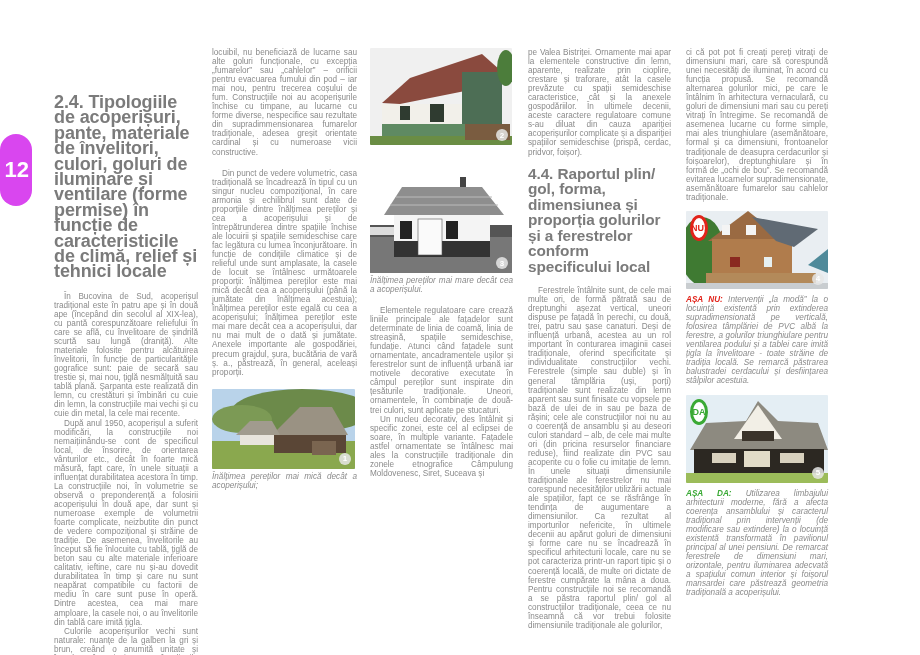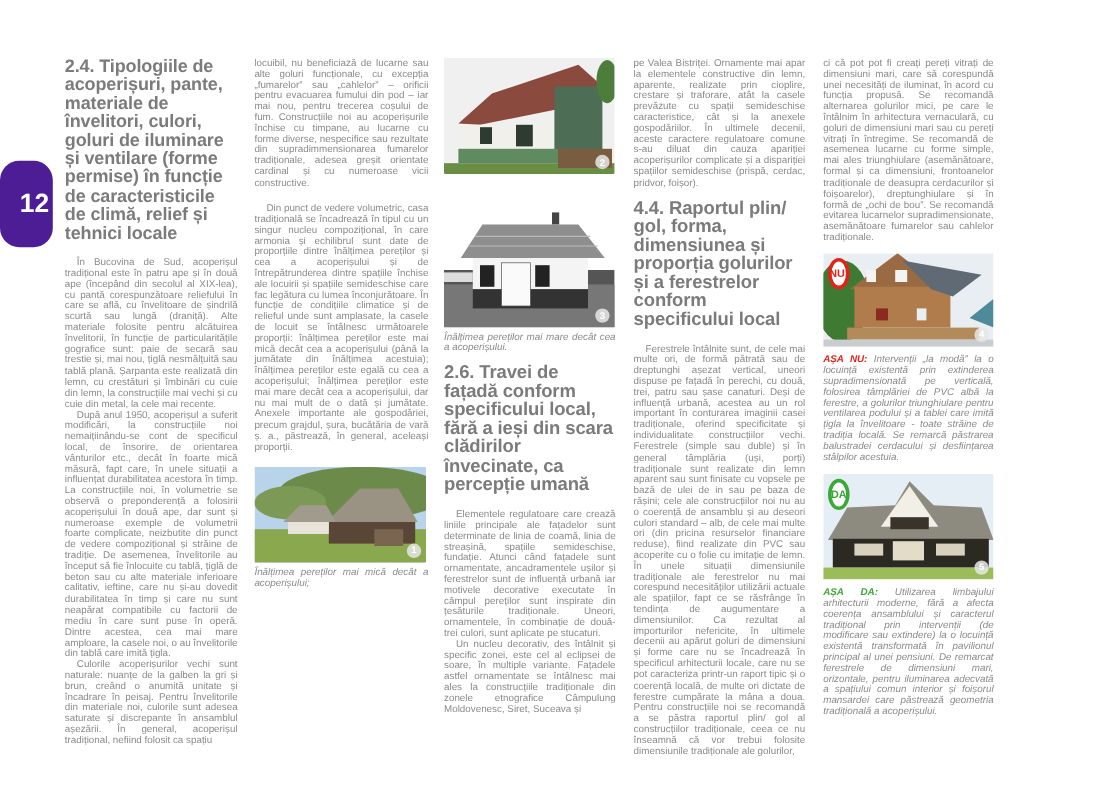--- a/index.html
+++ b/index.html
@@ -1,18 +1,18 @@
 <!DOCTYPE html>
 <html><head>
 <meta charset="utf-8">
 <style>
   html, body { margin:0; padding:0; }
   body { width:920px; height:655px; background:#ffffff; position:relative; overflow:hidden;
          font-family:"Liberation Sans", sans-serif; color:#7d7d7d; }
-  .page-num { position:absolute; left:0; top:134px; width:44px; height:72px; background:#4c1d95;
+  .page-num { position:absolute; left:0; top:134px; width:32px; height:72px; background:#d946ef;
               color:#fff; font-weight:bold; font-size:22px; display:flex; align-items:center; justify-content:flex-end; padding-right:3px; box-sizing:border-box;border-radius:16px; }
   .col { position:absolute; top:48px; width:142px; }
   .h { font-weight:bold; color:#7b7b7b; font-size:15.4px; line-height:15.5px; margin:0 0 8px 0; letter-spacing:-0.1px; }
   .p { font-size:8.2px; line-height:9.05px; text-align:justify; margin:0; color:#8a8a8a; text-indent:10px; }
   .p.noindent { text-indent:0; }
   .cap { font-size:8.2px; line-height:9px; font-style:italic; color:#8a8a8a; margin:3px 0 0 0; text-align:justify; }
   .photo { position:relative; width:142px; border-radius:1px; overflow:hidden; }
   .num-badge { position:absolute; right:4px; bottom:4px; width:12px; height:12px; border-radius:50%;
                background:rgba(230,230,230,0.85); color:#fff; font-size:8px; font-weight:bold; display:flex; align-items:center; justify-content:center; }
   .stamp { position:absolute; left:4px; top:4px; width:18px; height:26px; border-radius:50%; background:#fff;
@@ -23,21 +23,21 @@
   .lead-green { color:#3aa935; font-weight:bold; font-style:italic; }
 </style>
 </head>
 <body>
 
 <div class="page-num">
     <span>12</span>
   </div>
 
 <div class="col" style="left:54px; width:144px;">
-  <h2 class="h" style="font-size:15px;line-height:15.4px;">2.4. Tipologiile de acoperișuri, pante, materiale de învelitori, culori, goluri de iluminare și ventilare (forme permise) în funcție de caracteristicile de climă, relief și tehnici locale</h2>
+  <h2 class="h" style="font-size:18px;line-height:15.4px;margin-top:47px;">2.4. Tipologiile de acoperișuri, pante, materiale de învelitori, culori, goluri de iluminare și ventilare (forme permise) în funcție de caracteristicile de climă, relief și tehnici locale</h2>
   <p class="p" style="margin-top:12px;">În Bucovina de Sud, acoperișul tradițional este în patru ape și în două ape (începând din secolul al XIX-lea), cu pantă corespunzătoare reliefului în care se află, cu învelitoare de șindrilă scurtă sau lungă (draniță). Alte materiale folosite pentru alcătuirea învelitorii, în funcție de particularitățile gografice sunt: paie de secară sau trestie și, mai nou, țiglă nesmălțuită sau tablă plană. Șarpanta este realizată din lemn, cu crestături și îmbinări cu cuie din lemn, la construcțiile mai vechi și cu cuie din metal, la cele mai recente.</p>
   <p class="p">După anul 1950, acoperișul a suferit modificări, la construcțiile noi nemaițiinându-se cont de specificul local, de însorire, de orientarea vânturilor etc., decât în foarte mică măsură, fapt care, în unele situații a influențat durabilitatea acestora în timp. La construcțiile noi, în volumetrie se observă o preponderență a folosirii acoperișului în două ape, dar sunt și numeroase exemple de volumetrii foarte complicate, neizbutite din punct de vedere compozițional și străine de tradiție. De asemenea, învelitorile au început să fie înlocuite cu tablă, țiglă de beton sau cu alte materiale inferioare calitativ, ieftine, care nu și-au dovedit durabilitatea în timp și care nu sunt neapărat compatibile cu factorii de mediu în care sunt puse în operă. Dintre acestea, cea mai mare amploare, la casele noi, o au învelitorile din tablă care imită țigla.</p>
   <p class="p">Culorile acoperișurilor vechi sunt naturale: nuanțe de la galben la gri și brun, creând o anumită unitate și încadrare în peisaj. Pentru învelitorile din materiale noi, culorile sunt adesea saturate și discrepante în ansamblul așezării. În general, acoperișul tradițional, nefiind folosit ca spațiu</p>
 </div>
 
 <div class="col" style="left:212px; width:145px;">
   <p class="p noindent">locuibil, nu beneficiază de lucarne sau alte goluri funcționale, cu excepția „fumarelor” sau „cahlelor” – orificii pentru evacuarea fumului din pod – iar mai nou, pentru trecerea coșului de fum. Construcțiile noi au acoperișurile închise cu timpane, au lucarne cu forme diverse, nespecifice sau rezultate din supradimmensionarea fumarelor tradiționale, adesea greșit orientate cardinal și cu numeroase vicii constructive.</p>
   <p class="p" style="margin-top:12px;">Din punct de vedere volumetric, casa tradițională se încadrează în tipul cu un singur nucleu compozițional, în care armonia și echilibrul sunt date de proporțiile dintre înălțimea pereților și cea a acoperișului și de întrepătrunderea dintre spațiile închise ale locuirii și spațiile semideschise care fac legătura cu lumea înconjurătoare. În funcție de condițiile climatice și de relieful unde sunt amplasate, la casele de locuit se întâlnesc următoarele proporții: înălțimea pereților este mai mică decât cea a acoperișului (până la jumătate din înălțimea acestuia); înălțimea pereților este egală cu cea a acoperișului; înălțimea pereților este mai mare decât cea a acoperișului, dar nu mai mult de o dată și jumătate. Anexele importante ale gospodăriei, precum grajdul, șura, bucătăria de vară ș. a., păstrează, în general, aceleași proporții.</p>
   <div class="photo" style="height:80px;margin-top:12px;width:143px;">
     <svg width="143" height="80" viewBox="0 0 143 80">
@@ -84,21 +84,20 @@
       <rect x="24" y="60" width="96" height="26" fill="#f4f4f4"></rect>
       <rect x="24" y="86" width="96" height="16" fill="#333"></rect>
       <rect x="30" y="66" width="12" height="18" fill="#222"></rect>
       <rect x="48" y="64" width="24" height="36" fill="#fafafa" stroke="#555" stroke-width="0.6"></rect>
       <rect x="76" y="66" width="12" height="18" fill="#222"></rect>
       <rect x="0" y="72" width="24" height="8" fill="#dcdcdc"></rect>
     </svg>
     <div class="num-badge">3</div>
   </div>
   <p class="cap">Înălțimea pereților mai mare decât cea a acoperișului.</p>
-  <h2 class="h" style="margin-top:9px;">2.6. Travei de fațadă conform specificului local, fără a ieși din scara clădirilor învecinate, ca percepție umană</h2>
   <p class="p" style="margin-top:12px;">Elementele regulatoare care crează liniile principale ale fațadelor sunt determinate de linia de coamă, linia de streașină, spațiile semideschise, fundație. Atunci când fațadele sunt ornamentate, ancadramentele ușilor și ferestrelor sunt de influență urbană iar motivele decorative executate în câmpul pereților sunt inspirate din țesăturile tradiționale. Uneori, ornamentele, în combinație de două-trei culori, sunt aplicate pe stucaturi.</p>
   <p class="p">Un nucleu decorativ, des întâlnit și specific zonei, este cel al eclipsei de soare, în multiple variante. Fațadele astfel ornamentate se întâlnesc mai ales la construcțiile tradiționale din zonele etnografice Câmpulung Moldovenesc, Siret, Suceava și</p>
 </div>
 
 <div class="col" style="left:528px; width:143px;">
   <p class="p noindent">pe Valea Bistriței. Ornamente mai apar la elementele constructive din lemn, aparente, realizate prin cioplire, crestare și traforare, atât la casele prevăzute cu spații semideschise caracteristice, cât și la anexele gospodăriilor. În ultimele decenii, aceste caractere regulatoare comune s-au diluat din cauza apariției acoperișurilor complicate și a dispariției spațiilor semideschise (prispă, cerdac, pridvor, foișor).</p>
   <h2 class="h" style="margin-top:9px;">4.4. Raportul plin/ gol, forma, dimensiunea și proporția golurilor și a ferestrelor conform specificului local</h2>
   <p class="p" style="margin-top:12px;">Ferestrele întâlnite sunt, de cele mai multe ori, de formă pătrată sau de dreptunghi așezat vertical, uneori dispuse pe fațadă în perechi, cu două, trei, patru sau șase canaturi. Deși de influență urbană, acestea au un rol important în conturarea imaginii casei tradiționale, oferind specificitate și individualitate construcțiilor vechi. Ferestrele (simple sau duble) și în general tâmplăria (uși, porți) tradiționale sunt realizate din lemn aparent sau sunt finisate cu vopsele pe bază de ulei de in sau pe baza de rășini; cele ale construcțiilor noi nu au o coerență de ansamblu și au deseori culori standard – alb, de cele mai multe ori (din pricina resurselor financiare reduse), fiind realizate din PVC sau acoperite cu o folie cu imitație de lemn. În unele situații dimensiunile tradiționale ale ferestrelor nu mai corespund necesităților utilizării actuale ale spațiilor, fapt ce se răsfrânge în tendința de augumentare a dimensiunilor. Ca rezultat al importurilor nefericite, în ultimele decenii au apărut goluri de dimensiuni și forme care nu se încadrează în specificul arhitecturii locale, care nu se pot caracteriza printr-un raport tipic și o coerență locală, de multe ori dictate de ferestre cumpărate la mâna a doua. Pentru construcțiile noi se recomandă a se păstra raportul plin/ gol al construcțiilor tradiționale, ceea ce nu înseamnă că vor trebui folosite dimensiunile tradiționale ale golurilor,</p>
 </div>
 

